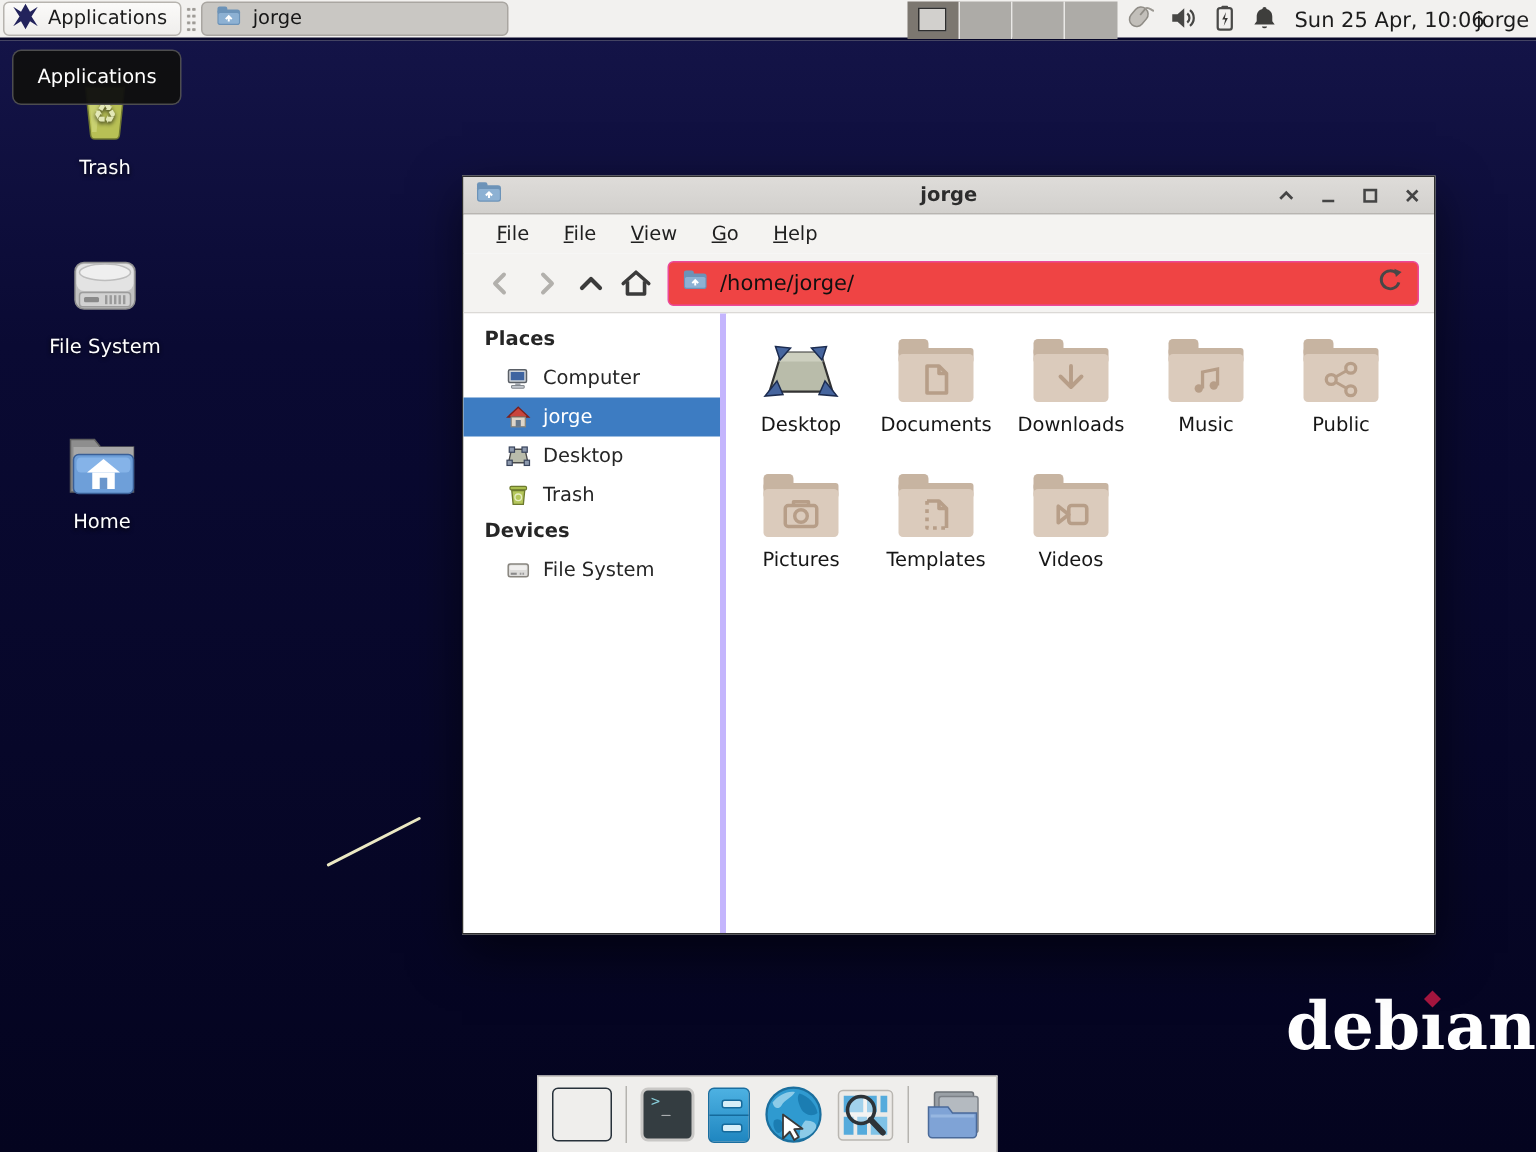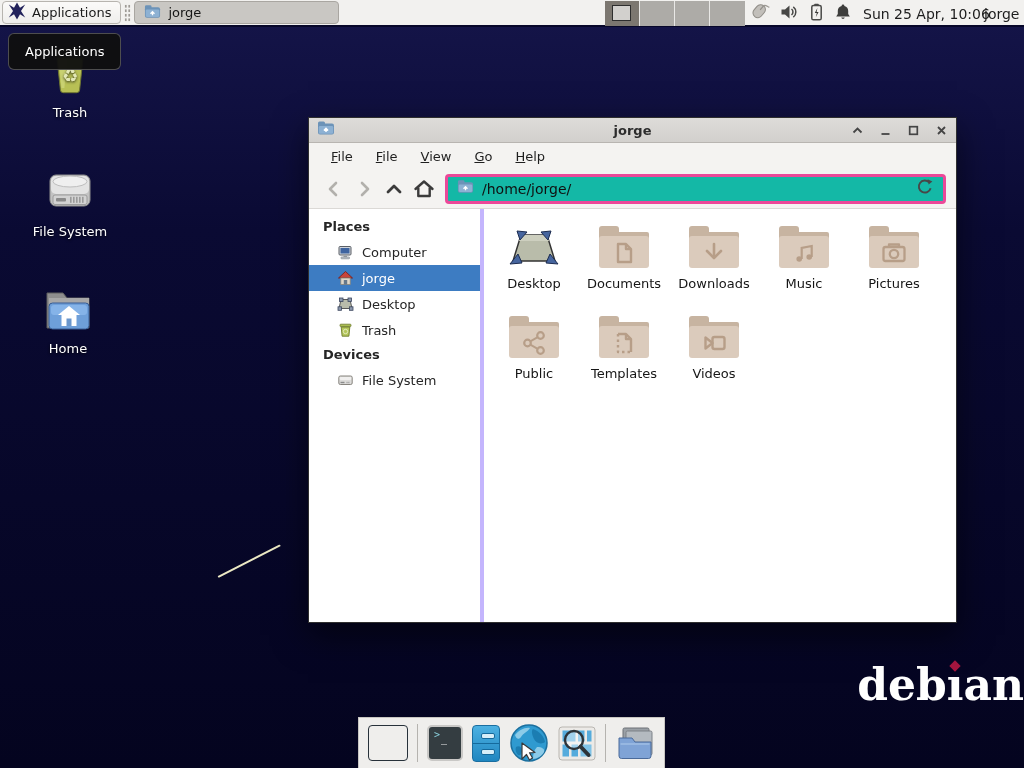--- a/index.html
+++ b/index.html
@@ -52,21 +52,21 @@
     display:flex; align-items:center; padding:0 8px; position:relative; }
   .title { position:absolute; left:0; right:0; text-align:center; font-weight:bold; font-size:13px; color:#2c2c2c; }
   .win-controls { margin-left:auto; display:flex; gap:15px; z-index:2; align-items:center; }
   .win-controls span { display:flex; }
   .menubar { height:26px; background:#f4f3f1; display:flex; align-items:center; padding-left:12px; gap:3px; }
   .menu-item { font-size:13px; color:#1f1f1f; padding:3px 10px; display:inline-block; }
   .menu-item::first-letter { text-decoration:underline; }
   .toolbar { height:40px; background:#f4f3f1; border-bottom:1px solid #dbd9d6; display:flex;
     align-items:center; padding:0 10px; }
   .nav-btn { width:30px; height:30px; display:flex; align-items:center; justify-content:center; }
-  .pathbar { flex:1; height:30px; margin-left:6px; background:#14b8a6; border:3px solid #ec4899;
+  .pathbar { flex:1; height:30px; margin-left:6px; background:#ef4444; border:1px solid #ec4899;
     border-radius:4px; display:flex; align-items:center; padding:0 9px; gap:8px; }
   .path-text { font-size:14px; color:#101010; flex:1; }
   .content { position:absolute; top:91px; left:0; right:0; bottom:0; }
   .sidebar { position:absolute; left:0; top:0; bottom:0; width:175px; background:#fff;
     border-right:4px solid #c4b5fd; padding-top:6px; }
   .side-header { font-weight:bold; font-size:13px; color:#262626; padding:4px 0 4px 14px; height:24px; }
   .side-item { display:flex; align-items:center; gap:8px; height:26px; padding-left:28px;
     font-size:13px; color:#262626; }
   .side-item.selected { background:#3d7cc2; color:#fff; }
   .side-item svg { flex:0 0 auto; }
@@ -418,43 +418,43 @@
               <circle cx="33.2" cy="36" r="2.8" fill="#b79e88"></circle>
           </svg>
           <span class="flabel">Music</span>
         </div>
 
         <div class="fitem">
           <svg width="56" height="52" viewBox="0 0 56 52">
             <rect x="3" y="5" width="20" height="12" rx="3" fill="#c7b4a1"></rect>
               <rect x="3" y="11" width="50" height="10" rx="2" fill="#c7b4a1"></rect>
               <rect x="3" y="15" width="50" height="32" rx="3" fill="#dbcbbc"></rect>
+            <g stroke="#b79e88" stroke-width="2">
+                <line x1="24.3" y1="30.3" x2="31.7" y2="26.2"></line>
+                <line x1="24.3" y1="33.7" x2="31.7" y2="37.8"></line>
+              </g>
+            <circle cx="21.5" cy="32" r="3.3" fill="none" stroke="#b79e88" stroke-width="2.2"></circle>
+              <circle cx="34.5" cy="24.5" r="3.3" fill="none" stroke="#b79e88" stroke-width="2.2"></circle>
+              <circle cx="34.5" cy="39.5" r="3.3" fill="none" stroke="#b79e88" stroke-width="2.2"></circle>
+          </svg>
+          <span class="flabel">Public</span>
+        </div>
+
+        <div class="fitem">
+          <svg width="56" height="52" viewBox="0 0 56 52">
+            <rect x="3" y="5" width="20" height="12" rx="3" fill="#c7b4a1"></rect>
+              <rect x="3" y="11" width="50" height="10" rx="2" fill="#c7b4a1"></rect>
+              <rect x="3" y="15" width="50" height="32" rx="3" fill="#dbcbbc"></rect>
             <g stroke="#b79e88" stroke-width="2.3" fill="none" stroke-linejoin="round">
                 <rect x="17.5" y="26" width="21" height="14" rx="2"></rect>
                 <circle cx="28" cy="33" r="4.2"></circle>
                 <path d="M23,26 v-2.5 h10 v2.5"></path>
               </g>
           </svg>
           <span class="flabel">Pictures</span>
-        </div>
-
-        <div class="fitem">
-          <svg width="56" height="52" viewBox="0 0 56 52">
-            <rect x="3" y="5" width="20" height="12" rx="3" fill="#c7b4a1"></rect>
-              <rect x="3" y="11" width="50" height="10" rx="2" fill="#c7b4a1"></rect>
-              <rect x="3" y="15" width="50" height="32" rx="3" fill="#dbcbbc"></rect>
-            <g stroke="#b79e88" stroke-width="2">
-                <line x1="24.3" y1="30.3" x2="31.7" y2="26.2"></line>
-                <line x1="24.3" y1="33.7" x2="31.7" y2="37.8"></line>
-              </g>
-            <circle cx="21.5" cy="32" r="3.3" fill="none" stroke="#b79e88" stroke-width="2.2"></circle>
-              <circle cx="34.5" cy="24.5" r="3.3" fill="none" stroke="#b79e88" stroke-width="2.2"></circle>
-              <circle cx="34.5" cy="39.5" r="3.3" fill="none" stroke="#b79e88" stroke-width="2.2"></circle>
-          </svg>
-          <span class="flabel">Public</span>
         </div>
 
         <div class="fitem">
           <svg width="56" height="52" viewBox="0 0 56 52">
             <rect x="3" y="5" width="20" height="12" rx="3" fill="#c7b4a1"></rect>
               <rect x="3" y="11" width="50" height="10" rx="2" fill="#c7b4a1"></rect>
               <rect x="3" y="15" width="50" height="32" rx="3" fill="#dbcbbc"></rect>
             <g stroke="#b79e88" stroke-width="2.4" fill="none" stroke-linejoin="round">
                 <path d="M22,23 h8 l5,5 v13"></path>
                 <path d="M30,23 v5 h5"></path>

